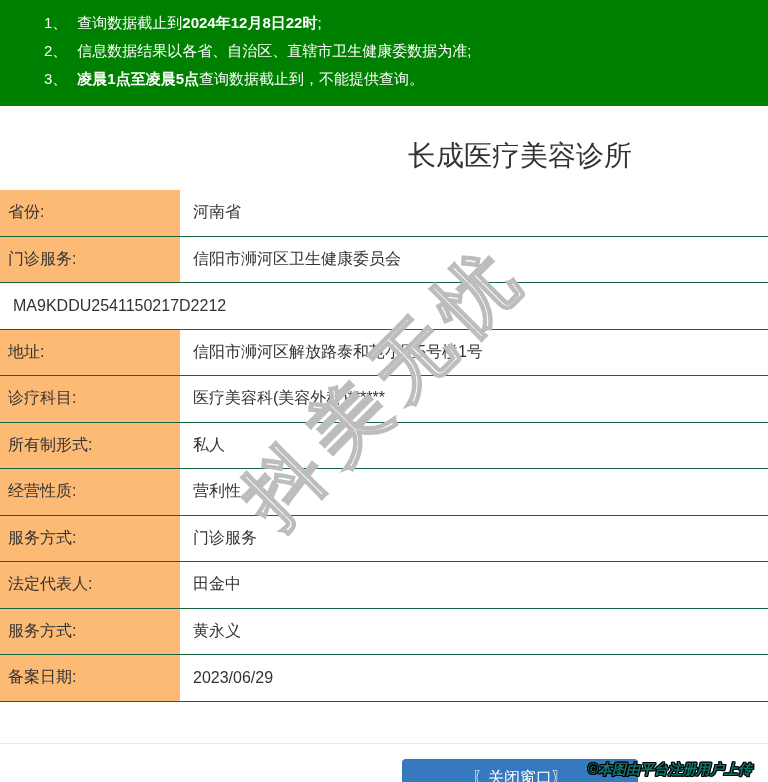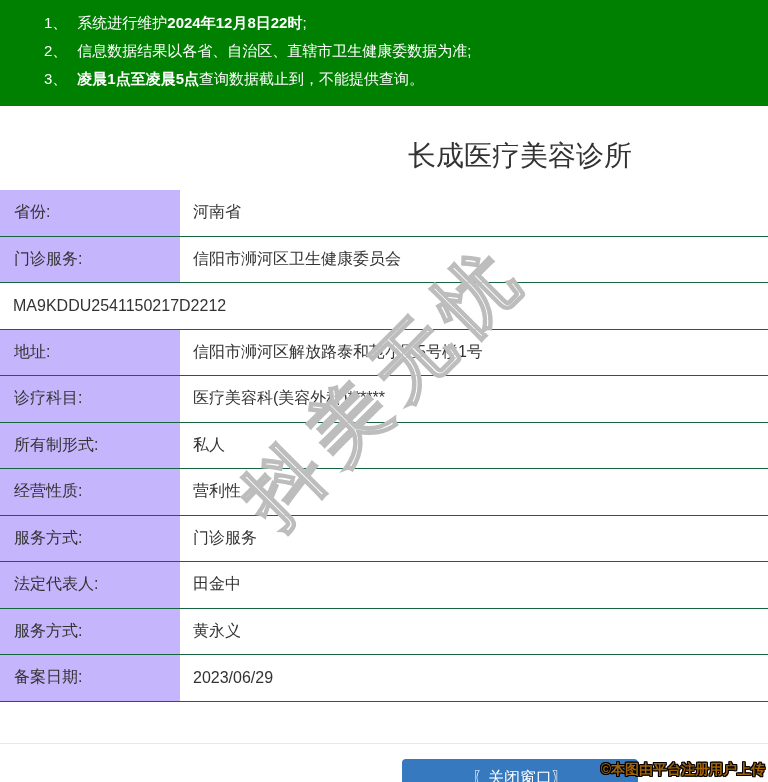--- a/index.html
+++ b/index.html
@@ -13,50 +13,50 @@
   .notice-num { margin-right:10px; }
   .notice-line b { font-weight:700; }
 
   
   .clinic-title { margin-top:33px; text-align:center; font-size:28px;
     font-weight:400; color:#333; line-height:34px; }
 
   
   .info-table { margin-top:17px; width:100%; }
   .info-row { display:flex; height:46.5px; border-bottom:1px solid #17653e; align-items:stretch; }
-  .cell-label { width:180px; flex:0 0 180px; background:#c4b5fd; color:#333;
-    font-size:16px; display:flex; align-items:center; padding-left:14px; }
+  .cell-label { width:180px; flex:0 0 180px; background:#fdba74; color:#333;
+    font-size:16px; display:flex; align-items:center; padding-left:8px; }
   .cell-value { flex:1; color:#333; font-size:16px; display:flex; align-items:center;
     padding-left:13px; }
 
   .divider { margin-top:41px; border-top:1px solid #e8e8e8; width:100%; }
 
   .close-btn { display:block; margin:15px auto 0; width:236px; height:40px;
     background:#3779be; color:#fff; font-size:16px; border:none; border-radius:4px;
     cursor:pointer; font-family:inherit; }
 
   
   .diag-watermark { position:absolute; left:105px; top:347px; width:560px;
     text-align:center; font-size:76px; font-weight:700; letter-spacing:14px;
     line-height:76px; transform:rotate(-45deg); color:rgba(255,255,255,0.72);
     -webkit-text-stroke:2px #bdbdbd; pointer-events:none; z-index:5; white-space:nowrap; }
 
   
-  .upload-watermark { position:absolute; right:3px; bottom:3px; z-index:6;
-    font-size:14px; font-weight:700; color:#a16207; white-space:nowrap;
+  .upload-watermark { position:absolute; right:16px; bottom:3px; z-index:6;
+    font-size:14px; font-weight:700; color:#0f766e; white-space:nowrap;
     text-shadow:-1px -1px 0 #000,1px -1px 0 #000,-1px 1px 0 #000,1px 1px 0 #000,
-      0 -1px 0 #000,0 1px 0 #000,-1px 0 0 #000,1px 0 0 #000; }
+      0 -1px 0 #000,0 1px 0 #000,-1px 0 0 #000,1px 0 0 #000;font-style:italic; }
 </style>
 </head>
 <body>
 
 <div class="page">
 
   <div class="notice-banner">
-    <div class="notice-line"><span class="notice-num">1、</span><span>系统进行维护</span><b>2024年12月8日22时</b><span>;</span></div>
+    <div class="notice-line"><span class="notice-num">1、</span><span>查询数据截止到</span><b>2024年12月8日22时</b><span>;</span></div>
     <div class="notice-line"><span class="notice-num">2、</span><span>信息数据结果以各省、自治区、直辖市卫生健康委数据为准;</span><b></b><span></span></div>
     <div class="notice-line"><span class="notice-num">3、</span><span></span><b>凌晨1点至凌晨5点</b><span>查询数据截止到，不能提供查询。</span></div>
   </div>
 
   <h1 class="clinic-title">长成医疗美容诊所</h1>
 
   <div class="info-table">
     <div class="info-row">
       <div class="cell-label">省份:</div>
       <div class="cell-value">河南省</div>

